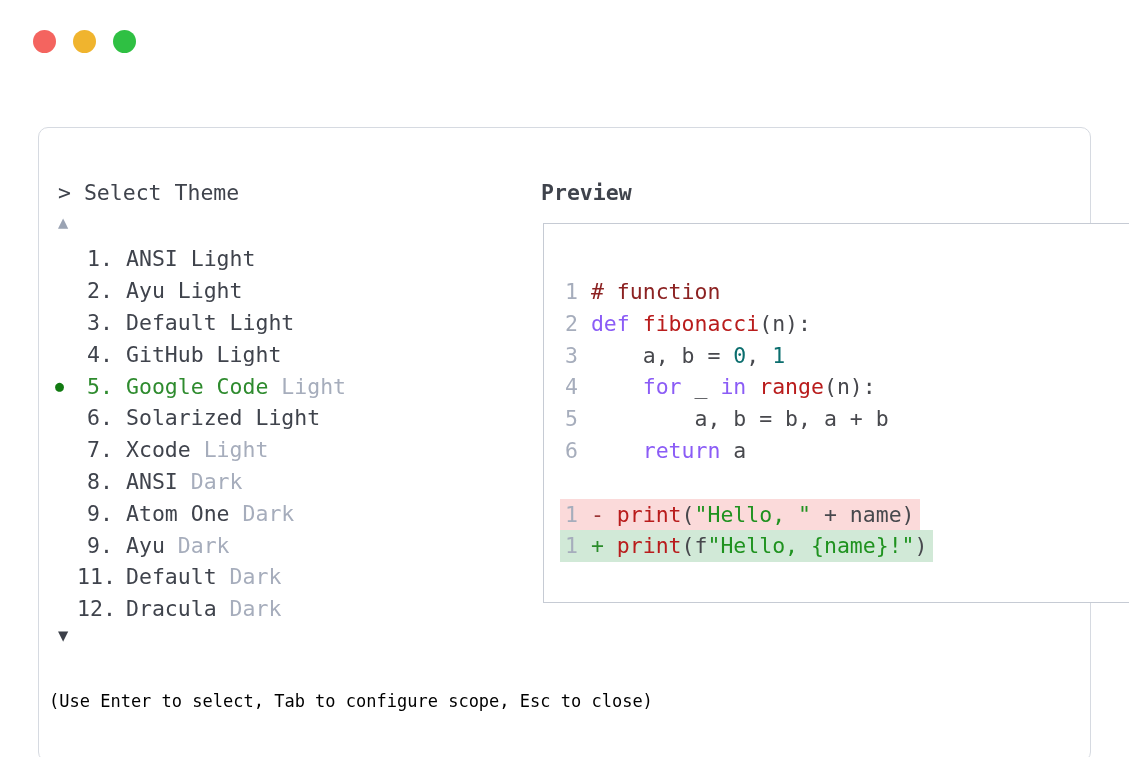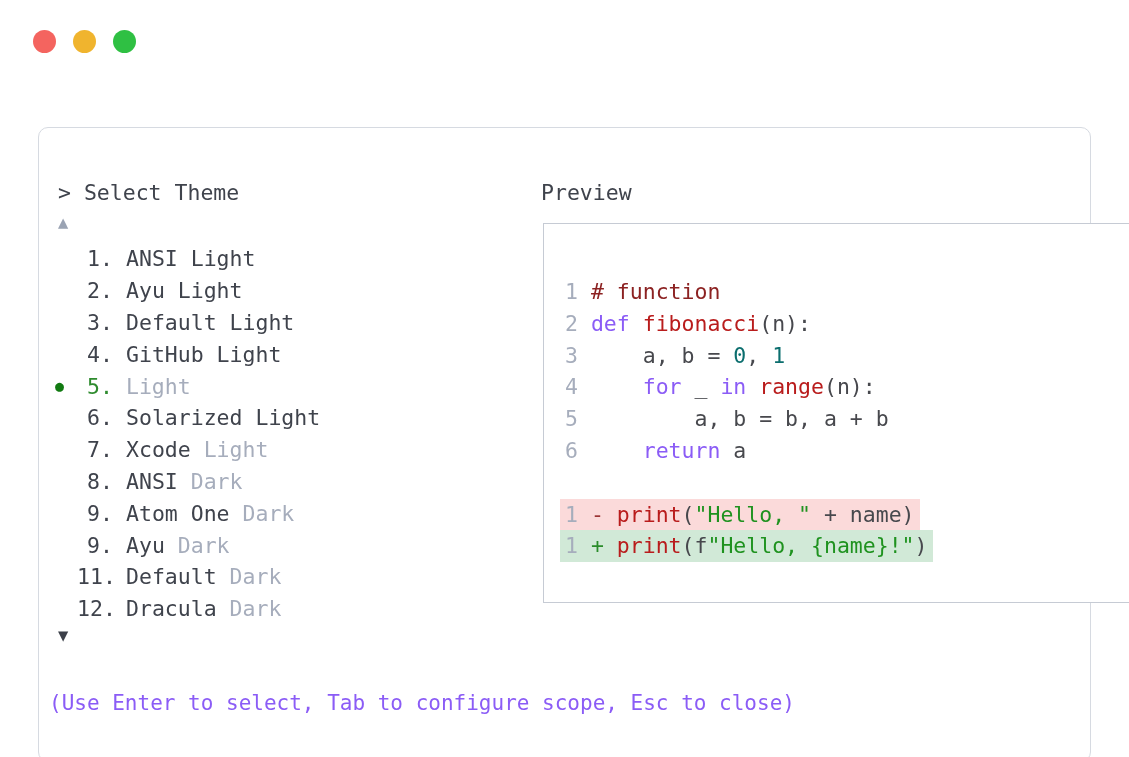--- a/index.html
+++ b/index.html
@@ -21,42 +21,42 @@
     background: #ffffff;
     margin-top: 44px;
   }
 
   .picker-title, .preview-title {
     position: absolute; top: 53px;
     font-size: 21.5px; line-height: 24px;
     color: #3f434c; white-space: pre;
   }
   .picker-title { left: 19px; }
-  .preview-title { left: 502px; }
+  .preview-title { left: 502px; font-weight: bold; }
 
   .scroll-arrow { position: absolute; left: 19px; font-size: 17px; cursor: pointer; }
   .scroll-up   { top: 84px;  color: #9aa3b3; }
   .scroll-down { top: 497px; color: #3c4049; }
 
   
   .theme-list { position: absolute; left: 16px; top: 115px; }
   .theme-row {
     display: flex; align-items: center; height: 31.8px;
     font-size: 21.5px; white-space: pre; color: #3f434c; cursor: pointer;
   }
   .theme-row .bullet { width: 22px; color: #117a11; font-size: 15px; }
   .theme-row .num    { width: 36px; text-align: right; }
   .theme-row .label  { margin-left: 13px; }
   .theme-row .muted  { color: #a6adbc; }
   .theme-row.selected .num,
   .theme-row.selected .label { color: #2e8b2e; }
 
   .footer-hint {
     position: absolute; left: 10px; top: 563px;
-    font-size: 21px; color: #8b5cf6; white-space: pre;
+    font-size: 17px; color: #000000; white-space: pre;
   }
 
   
   .preview-box {
     position: absolute; left: 504px; top: 95px;
     width: 624px; height: 380px;
     border: 1.5px solid #c6cbd4; background: #ffffff;
   }
   .code {
     position: absolute; left: 21px; top: 52px;
@@ -89,21 +89,21 @@
   <div class="picker-title">&gt; Select Theme</div>
   <div class="preview-title">Preview</div>
 
   <div class="scroll-arrow scroll-up">▲</div>
 
   <div class="theme-list">
       <div class="theme-row"><span class="bullet"></span><span class="num">1.</span><span class="label">ANSI Light</span><span class="muted"></span></div>
       <div class="theme-row"><span class="bullet"></span><span class="num">2.</span><span class="label">Ayu Light</span><span class="muted"></span></div>
       <div class="theme-row"><span class="bullet"></span><span class="num">3.</span><span class="label">Default Light</span><span class="muted"></span></div>
       <div class="theme-row"><span class="bullet"></span><span class="num">4.</span><span class="label">GitHub Light</span><span class="muted"></span></div>
-      <div class="theme-row selected"><span class="bullet">●</span><span class="num">5.</span><span class="muted"> Light</span></div>
+      <div class="theme-row selected"><span class="bullet">●</span><span class="num">5.</span><span class="label">Google Code</span><span class="muted"> Light</span></div>
       <div class="theme-row"><span class="bullet"></span><span class="num">6.</span><span class="label">Solarized Light</span><span class="muted"></span></div>
       <div class="theme-row"><span class="bullet"></span><span class="num">7.</span><span class="label">Xcode</span><span class="muted"> Light</span></div>
       <div class="theme-row"><span class="bullet"></span><span class="num">8.</span><span class="label">ANSI</span><span class="muted"> Dark</span></div>
       <div class="theme-row"><span class="bullet"></span><span class="num">9.</span><span class="label">Atom One</span><span class="muted"> Dark</span></div>
       <div class="theme-row"><span class="bullet"></span><span class="num">9.</span><span class="label">Ayu</span><span class="muted"> Dark</span></div>
       <div class="theme-row"><span class="bullet"></span><span class="num">11.</span><span class="label">Default</span><span class="muted"> Dark</span></div>
       <div class="theme-row"><span class="bullet"></span><span class="num">12.</span><span class="label">Dracula</span><span class="muted"> Dark</span></div>
     </div>
 
   <div class="scroll-arrow scroll-down">▼</div>

